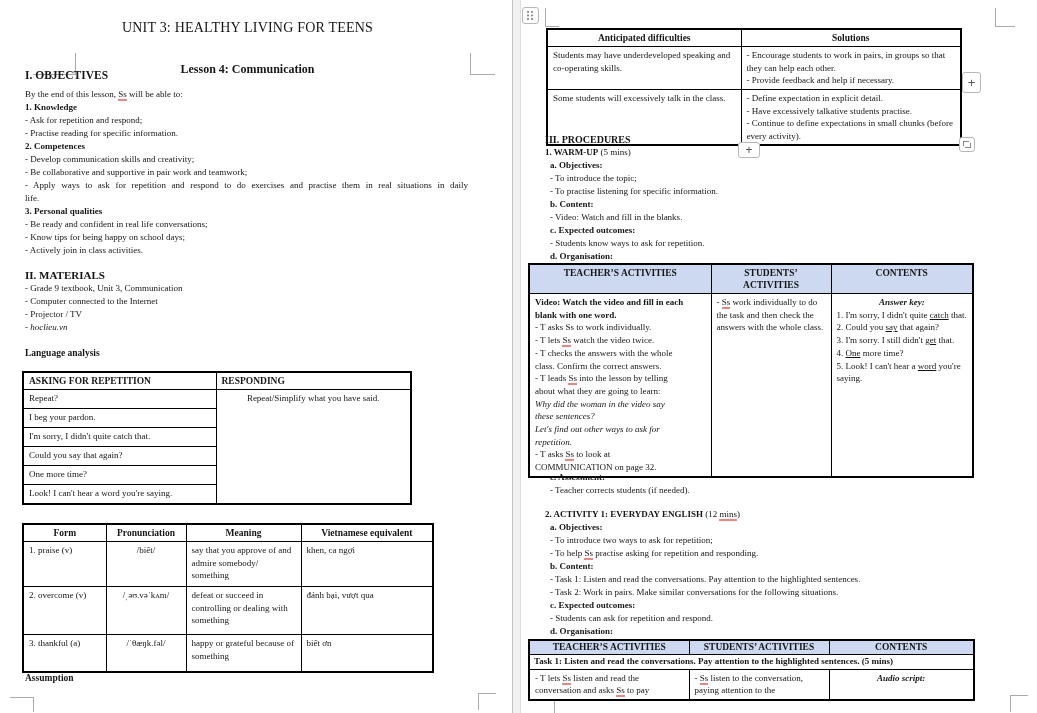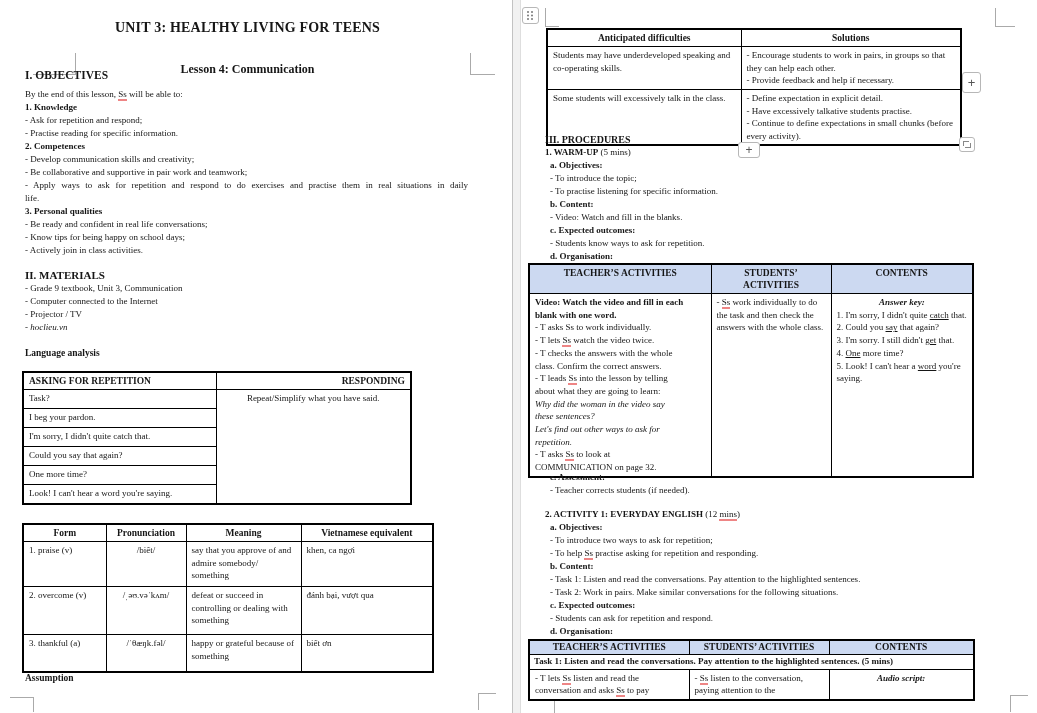--- a/index.html
+++ b/index.html
@@ -13,21 +13,21 @@
   .abs{position:absolute;}
   .ln{white-space:nowrap;}
   .wrap{white-space:normal;}
   .b{font-weight:bold;}
   .i{font-style:italic;}
   .bi{font-weight:bold;font-style:italic;text-align:center;}
   .u{text-decoration:underline;text-underline-offset:1px;}
   .sq{border-bottom:2px solid #ee8585;}
   .doc{font-size:9px;line-height:13px;}
   .jline{width:443px;text-align:justify;text-align-last:justify;white-space:normal;}
-  .h1{font-size:14px;font-weight:bold;text-align:center;letter-spacing:.2px;}
+  .h1{font-size:14px;font-weight:normal;text-align:center;letter-spacing:.2px;}
   .h2{font-size:12px;font-weight:bold;text-align:center;margin-top:22px;}
   .sec{font-size:11.5px;font-weight:bold;}
   .sec2{font-size:9.5px;font-weight:bold;}
   .indent{padding-left:5px;}
   table{border-collapse:collapse;table-layout:fixed;background:#fff;}
   .dtable{border:2px solid #000;}
   .dtable td,.dtable th{border:1px solid #000;font-size:9px;line-height:12.5px;
       vertical-align:top;padding:2px 5px;overflow:hidden;}
   .dtable th{font-size:9.5px;line-height:12px;}
   .thdr{background:#ccd9f1;text-align:center;}
@@ -84,24 +84,24 @@
     </div>
 
     <table class="abs dtable" style="left:22px;top:371px;width:388px;">
       <colgroup>
           <col style="width:193px">
           <col style="width:195px">
         </colgroup>
       <tbody>
           <tr>
         <th style="text-align:left;">ASKING FOR REPETITION</th>
-        <th style="text-align:right;">RESPONDING</th>
-      </tr>
-      <tr>
-        <td style="height:14px;">Task?</td>
+        <th style="text-align:left;">RESPONDING</th>
+      </tr>
+      <tr>
+        <td style="height:14px;">Repeat?</td>
         <td rowspan="6" style="text-align:center;">Repeat/Simplify what you have said.</td>
       </tr>
       <tr>
             <td style="height:14px;">I beg your pardon.</td>
           </tr>
       <tr>
             <td style="height:14px;">I'm sorry, I didn't quite catch that.</td>
           </tr>
       <tr>
             <td style="height:14px;">Could you say that again?</td>

